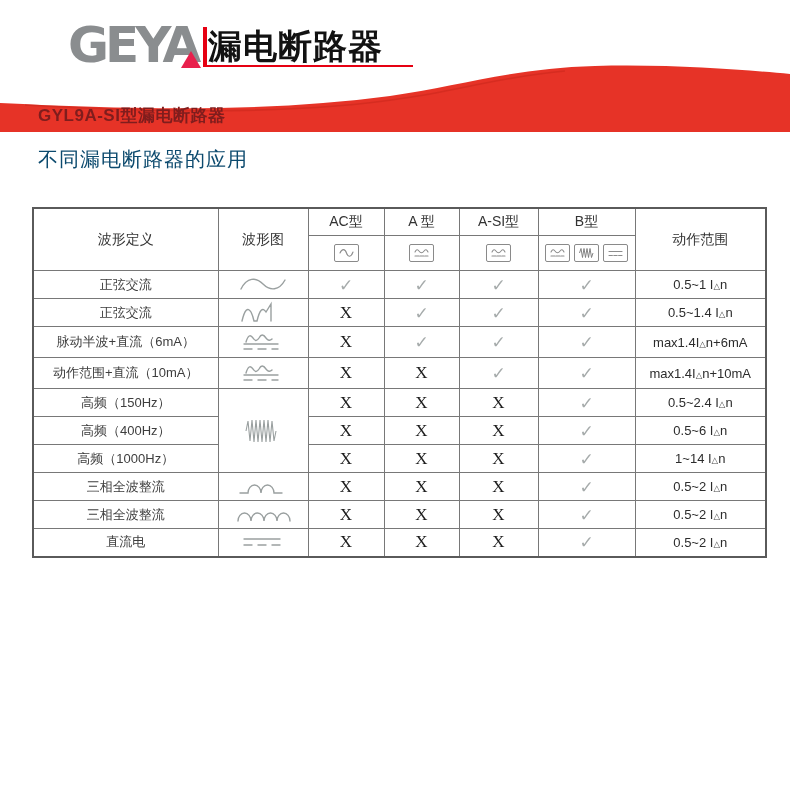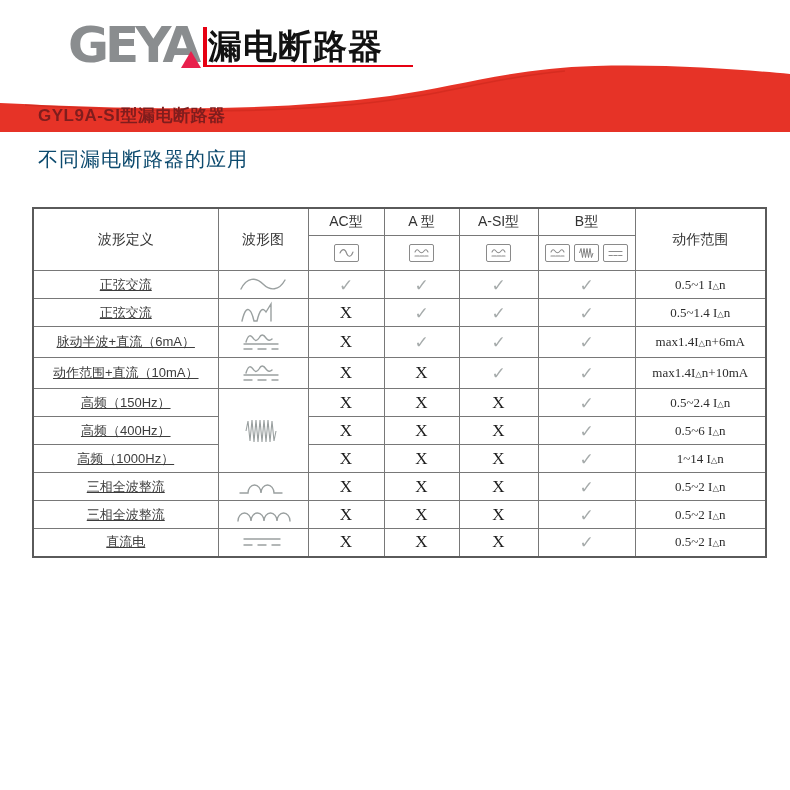--- a/index.html
+++ b/index.html
@@ -32,25 +32,25 @@
   
   table.app{position:absolute;left:32px;top:207px;width:733px;
             border-collapse:collapse;table-layout:fixed;background:#fff;
             border:2px solid #5a5a5a;}
   table.app th,table.app td{border:1px solid #787878;padding:0;
             text-align:center;vertical-align:middle;overflow:hidden;}
   table.app thead tr.hrow1 th{height:26px;font-weight:400;font-size:14px;color:#333;}
   table.app thead tr.hrow2 th{height:34px;font-weight:400;}
   table.app thead th.merged{font-weight:400;font-size:13.5px;color:#333;}
   table.app tbody tr{height:28px;}
-  td.lbl{text-align:left;padding-left:20px;font-size:13px;color:#3d3d3d;text-decoration:underline;}
+  td.lbl{text-align:left;padding-left:20px;font-size:13px;color:#3d3d3d;}
   td.mark-yes{color:#a6abab;font-size:17px;font-family:"DejaVu Sans",sans-serif;}
   td.mark-no{color:#1e1e1e;font-size:17px;
              font-family:"Liberation Serif","DejaVu Serif",serif;}
-  td.range{text-align:left;padding-left:9px;font-size:13px;color:#2c2c2c;white-space:nowrap;font-family:Liberation Serif, serif;}
+  td.range{text-align:left;padding-left:9px;font-size:13px;color:#2c2c2c;white-space:nowrap;}
   td.wave svg{display:block;margin:0 auto;}
   .tri{font-size:8.5px;color:#4c4c4c;}
   .icon-box{display:inline-flex;align-items:center;justify-content:center;
             width:23px;height:16px;border:1px solid #8a8a8a;border-radius:2px;
             background:#fff;margin:0 2px;vertical-align:middle;}
   .icon-box svg{display:block;}
 </style>
 </head>
 <body>
 

